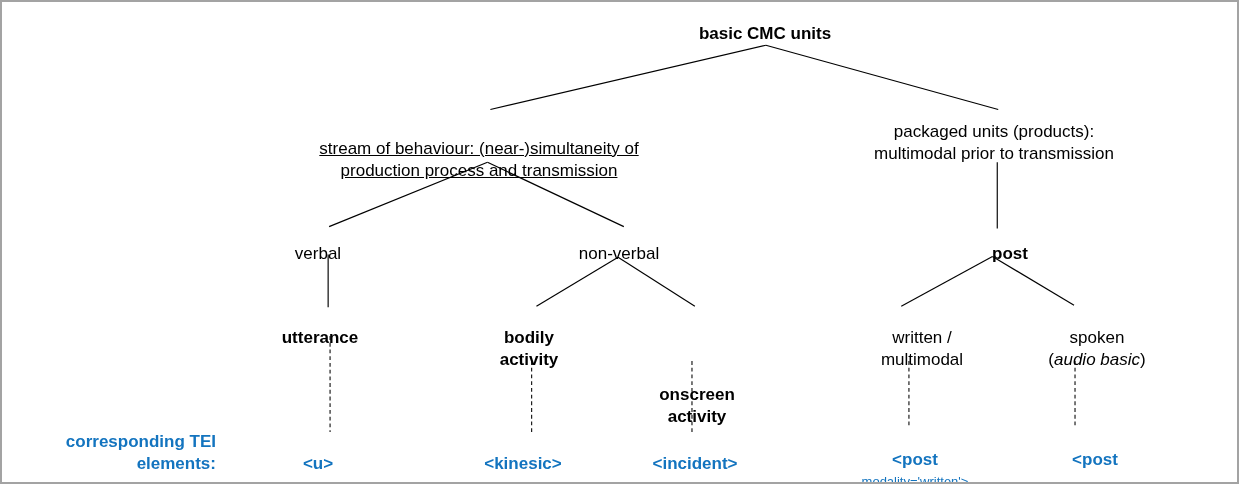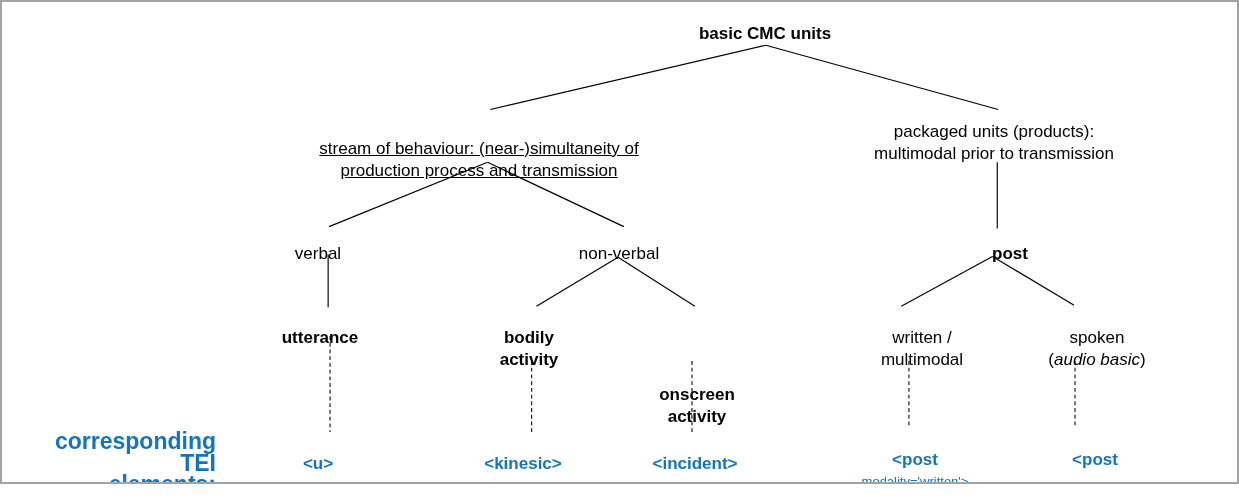--- a/index.html
+++ b/index.html
@@ -23,21 +23,21 @@
     white-space:nowrap;
   }
   .bold{font-weight:bold;}
   .it{font-style:italic;}
   .blue{color:#1374bf;font-weight:bold;}
   .blue-reg{font-weight:normal;}
   .tei-label{
     position:absolute;
     left:18px;top:429px;width:196px;
     text-align:right;
-    font-size:23px;line-height:21.5px;
+    font-size:17px;line-height:21.5px;
     transform:none;
   }
   .modality{font-size:13px;}
 </style>
 </head>
 <body>
 
 <div id="stage">
 
   <svg id="edges" viewBox="0 0 1239 500" xmlns="http://www.w3.org/2000/svg">

